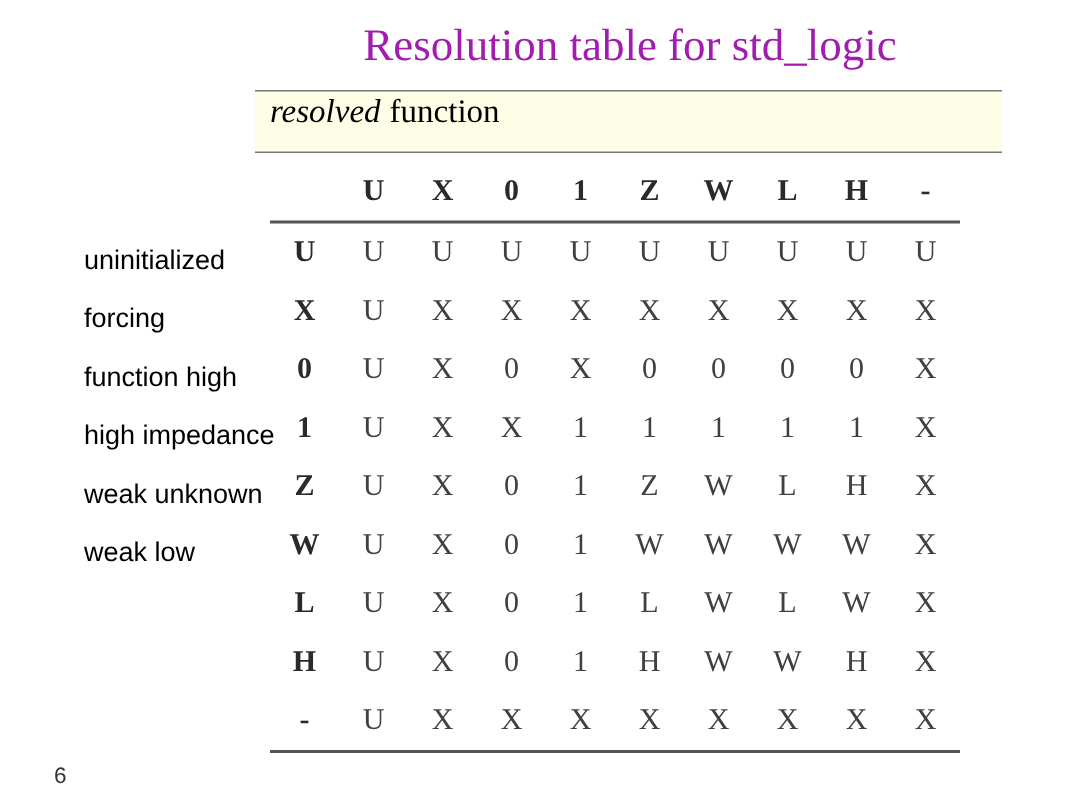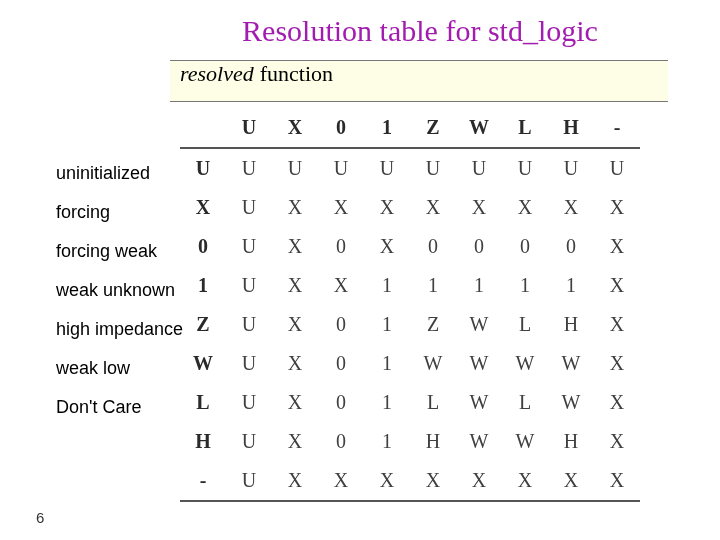--- a/index.html
+++ b/index.html
@@ -88,25 +88,24 @@
   <div class="title">Resolution table for std_logic</div>
 
   <div class="subtitle-box">
     <span class="subtitle-em">resolved</span>
     <span class="subtitle-rest"> function</span>
   </div>
 
   <div class="row-labels">
     <div>uninitialized</div>
     <div>forcing</div>
-    <div>forcing weak</div>
+    <div>function high</div>
+    <div>high impedance</div>
     <div>weak unknown</div>
-    <div>high impedance</div>
     <div>weak low</div>
-    <div>Don't Care</div>
   </div>
 
   <div class="table-wrap">
     <table>
       <thead>
         <tr>
           <th></th>
           <th>U</th>
           <th>X</th>
           <th>0</th>

